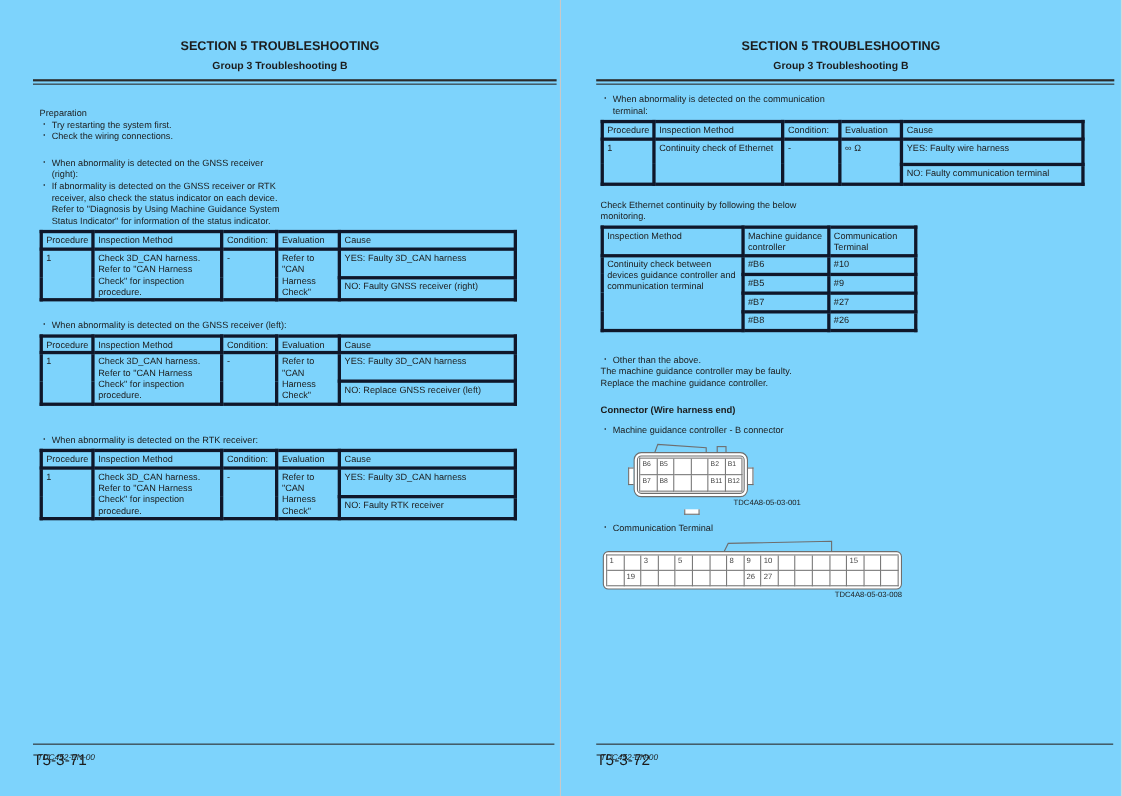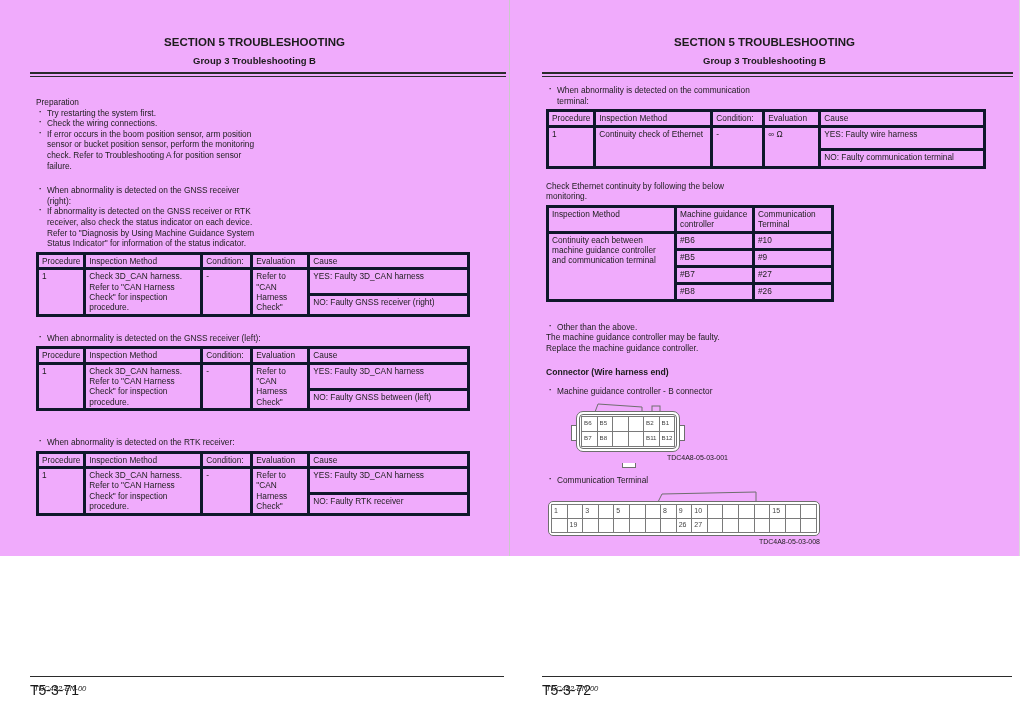--- a/index.html
+++ b/index.html
@@ -1,21 +1,21 @@
 <!DOCTYPE html>
 <html><head>
 <meta charset="utf-8">
 <style>
   html,body{margin:0;padding:0;}
   body{
     width:1020px;height:724px;background:#ffffff;position:relative;
     font-family:"Liberation Sans",sans-serif;color:#1c1c1c;
     -webkit-font-smoothing:antialiased;overflow:hidden;
   }
-  .page{position:absolute;top:0;height:556px;background:#f0abfc;}
+  .page{position:absolute;top:0;height:724px;background:#7dd3fc;}
   #pageL{left:0;width:509px;border-right:1px solid #c9c9c9;}
   #pageR{left:510px;width:509px;border-right:1px solid #d9d9d9;}
 
   .hdr{text-align:center;padding-top:37px;}
   .hdr .t1{font-size:11.5px;font-weight:bold;line-height:1;}
   .hdr .t2{font-size:9.5px;font-weight:bold;margin-top:7px;line-height:1;}
   .rule2{margin:7px 3px 0 30px;height:2px;border-top:2px solid #2b2b2b;border-bottom:1px solid #2b2b2b;}
   #pageR .rule2{margin-left:32px;margin-right:6px;}
 
   .content{margin-left:36px;margin-right:40px;font-size:8.3px;line-height:1.28;}
@@ -72,21 +72,20 @@
     <div class="t1">SECTION 5 TROUBLESHOOTING</div>
     <div class="t2">Group 3 Troubleshooting B</div>
   </div>
   <div class="rule2"></div>
 
   <div class="content">
 
     <div class="prep-label textcol">Preparation</div>
     <div class="textcol li">Try restarting the system first.</div>
     <div class="textcol li">Check the wiring connections.</div>
-    <div class="textcol li">If error occurs in the boom position sensor, arm position sensor or bucket position sensor, perform the monitoring check. Refer to Troubleshooting A for position sensor failure.</div>
     <div class="textcol li gap14">When abnormality is detected on the GNSS receiver (right):</div>
 
     <div class="textcol li">If abnormality is detected on the GNSS receiver or RTK receiver, also check the status indicator on each device. Refer to "Diagnosis by Using Machine Guidance System Status Indicator" for information of the status indicator.</div>
     <table class="tbl t5">
       <colgroup>
           <col style="width:47px">
           <col style="width:117px">
           <col style="width:50px">
           <col style="width:57px">
           <col>
@@ -132,21 +131,21 @@
       </tr>
       <tr class="rowYes">
         <td rowspan="2">1</td>
         <td rowspan="2" class="pre">Check 3D_CAN harness.
 Refer to "CAN Harness Check" for inspection procedure.</td>
         <td rowspan="2">-</td>
         <td rowspan="2">Refer to "CAN Harness Check"</td>
         <td>YES: Faulty 3D_CAN harness</td>
       </tr>
       <tr class="rowNo">
-        <td>NO: Faulty GNSS between (left)</td>
+        <td>NO: Replace GNSS receiver (left)</td>
       </tr>
     </tbody>
       </table>
 
     <div class="textcol li gap26">When abnormality is detected on the RTK receiver:</div>
     <table class="tbl t5">
       <colgroup>
           <col style="width:47px">
           <col style="width:117px">
           <col style="width:50px">
@@ -229,21 +228,21 @@
           <col style="width:78px">
           <col>
         </colgroup>
       <tbody>
           <tr>
         <th>Inspection Method</th>
         <th>Machine guidance controller</th>
         <th>Communication Terminal</th>
       </tr>
       <tr>
-        <td rowspan="4">Continuity each between machine guidance controller and communication terminal</td>
+        <td rowspan="4">Continuity check between devices guidance controller and communication terminal</td>
         <td>#B6</td>
         <td>#10</td>
       </tr>
       <tr>
         <td>#B5</td>
         <td>#9</td>
       </tr>
       <tr>
         <td>#B7</td>
         <td>#27</td>

